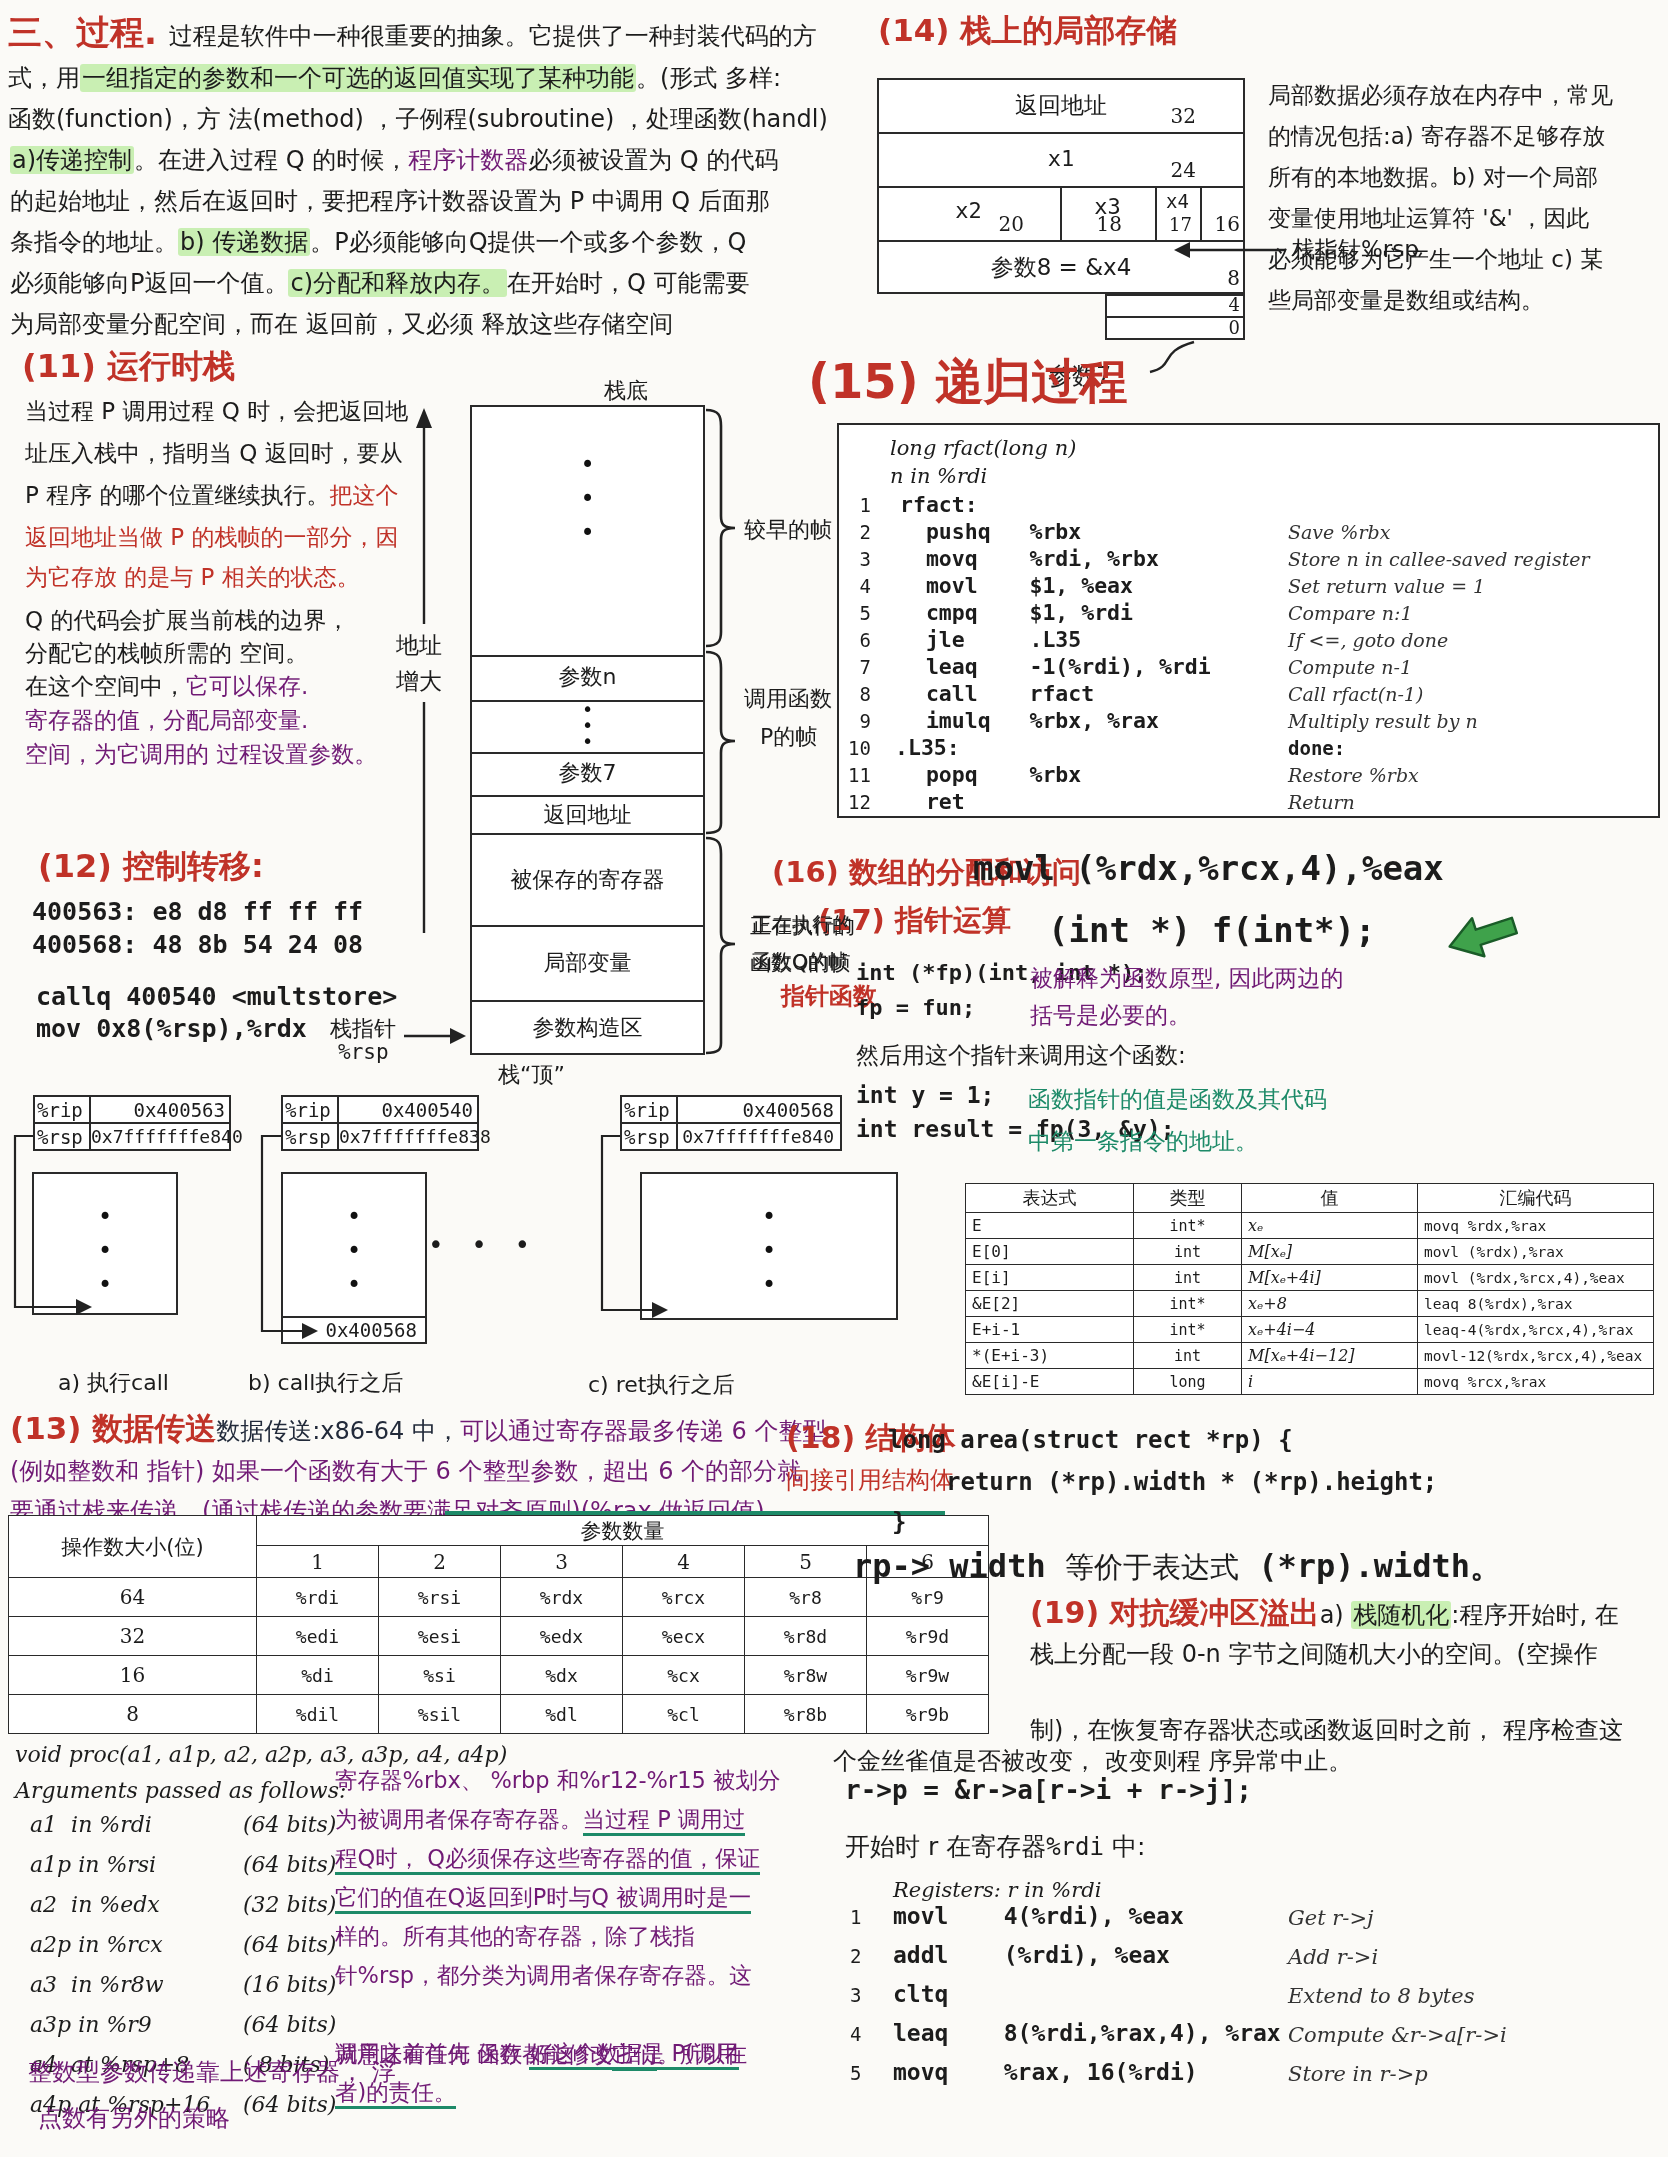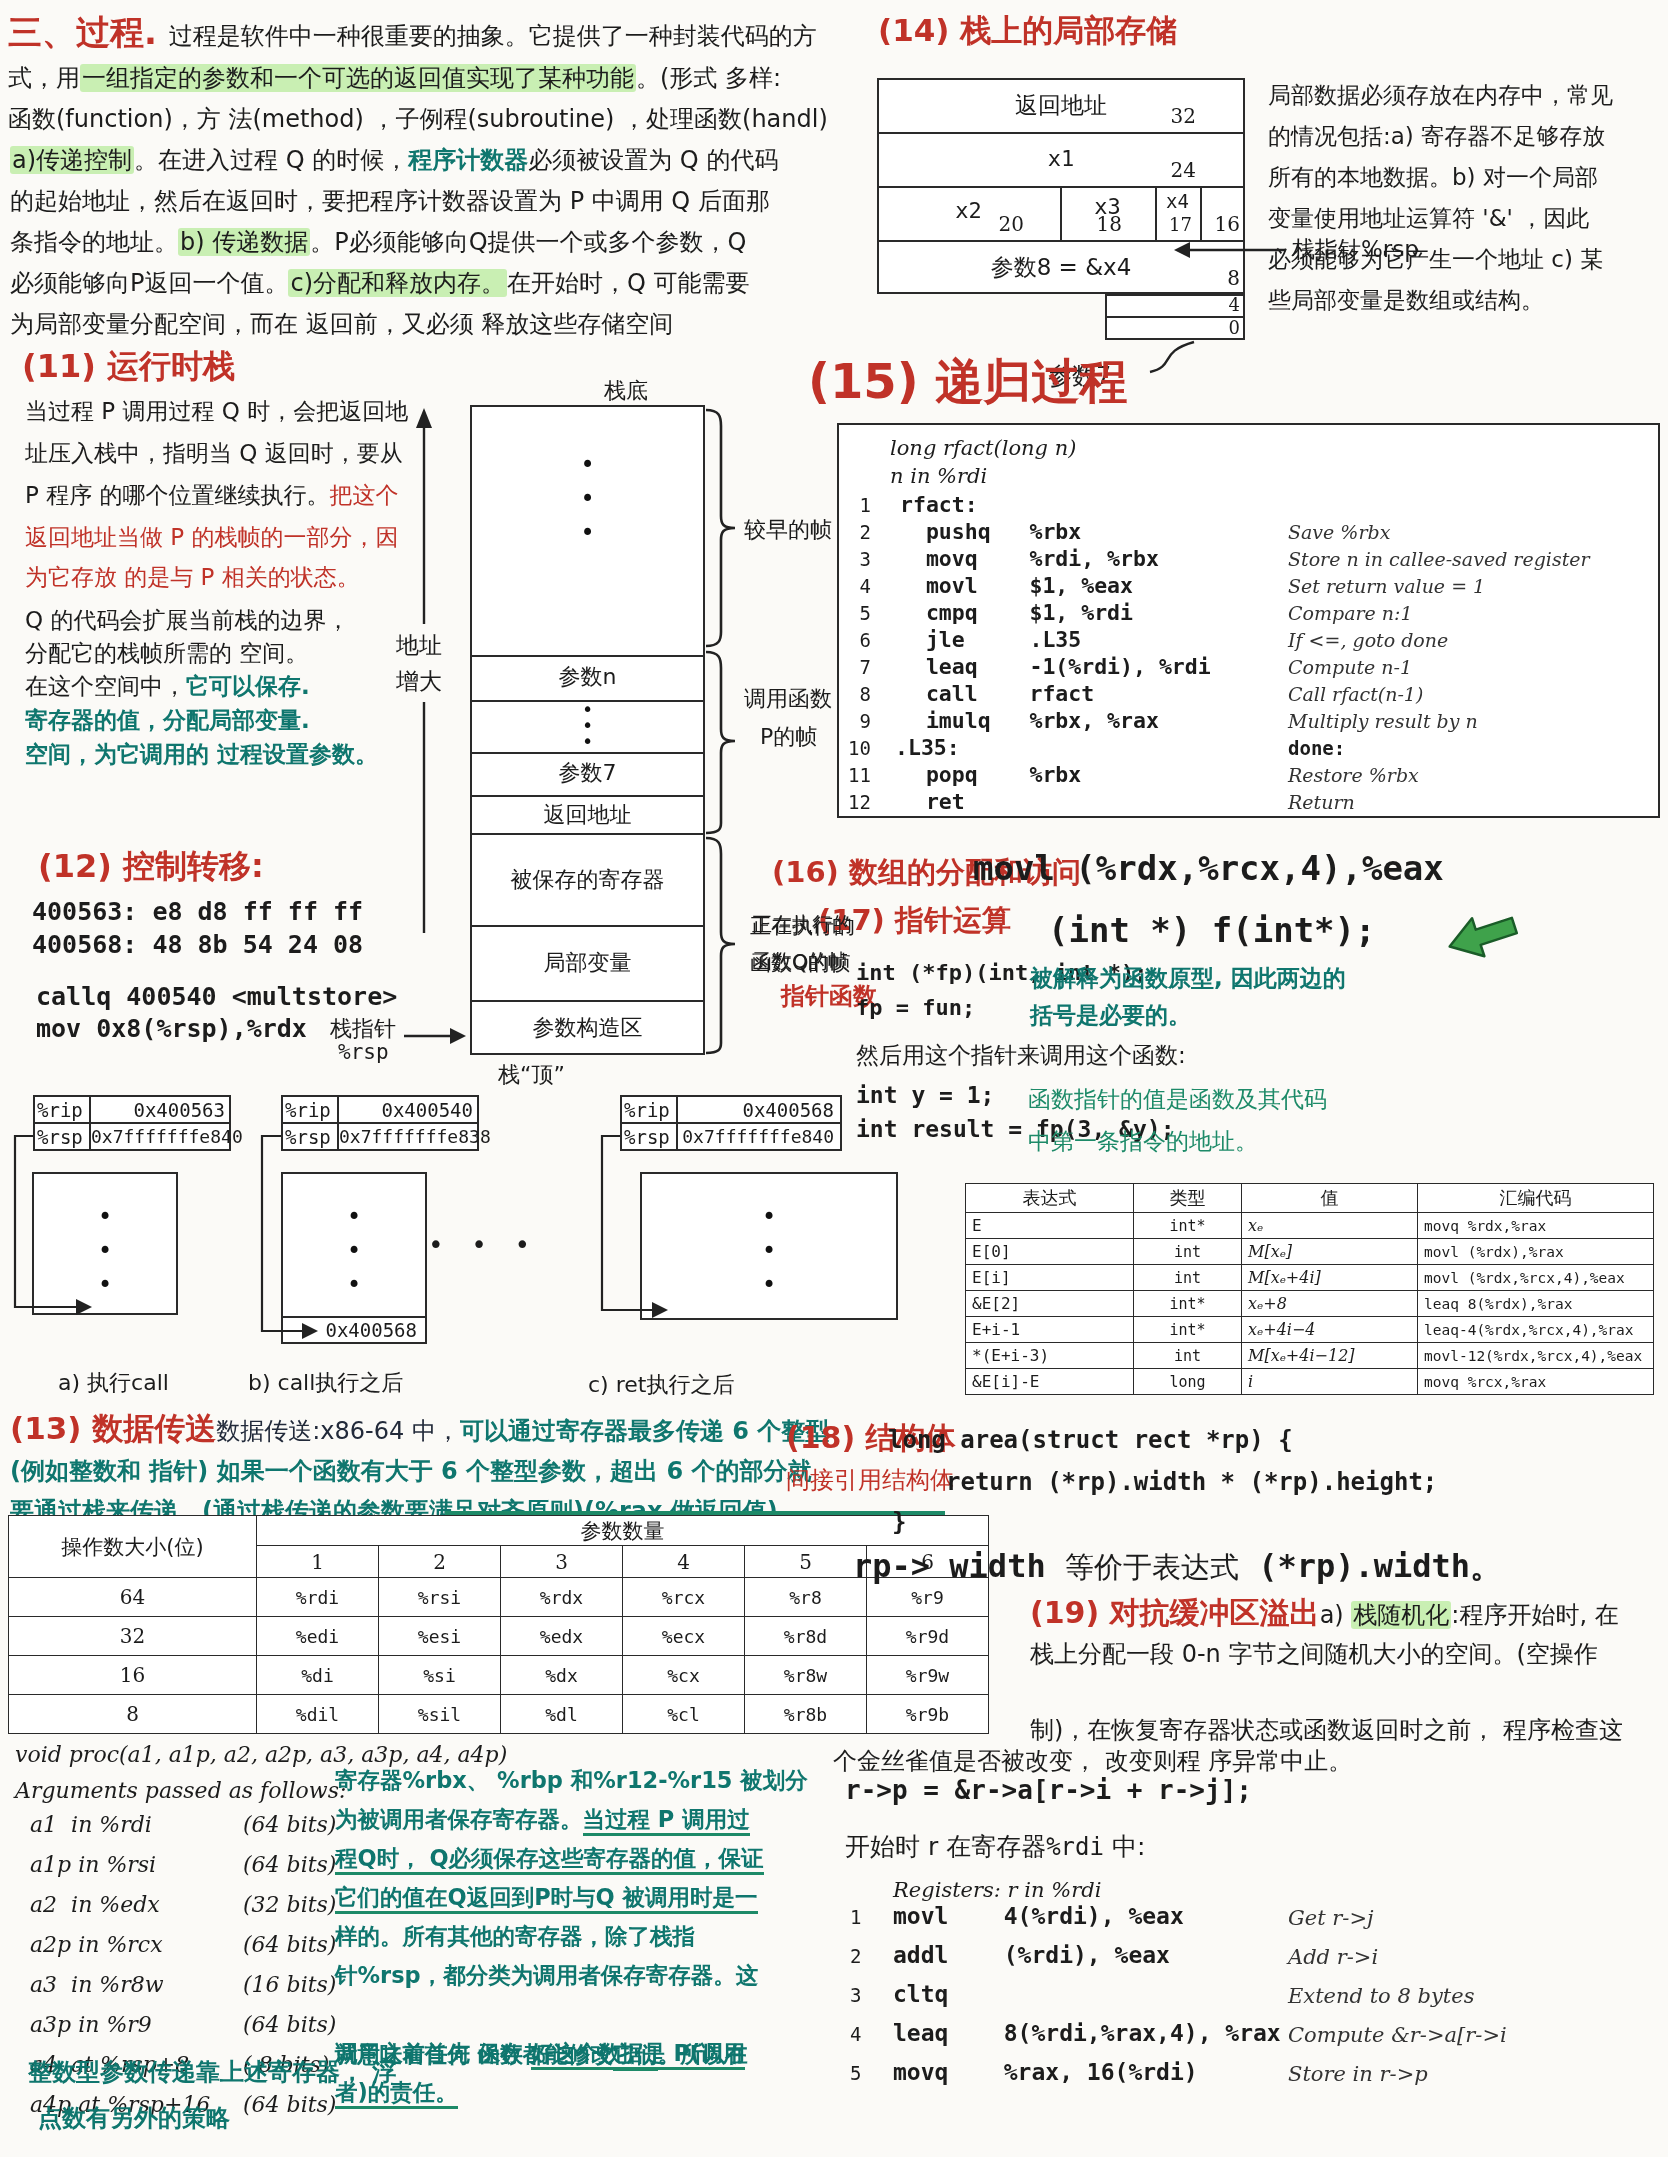--- a/index.html
+++ b/index.html
@@ -3,21 +3,21 @@
 <meta charset="utf-8">
 <style>
   html,body{margin:0;padding:0;background:#e8e6e0;}
   #canvas{position:relative;width:1668px;height:2157px;background:#fbfaf7;margin:0 auto;
           font-family:"DejaVu Sans",sans-serif;color:#1c1c1c;overflow:hidden;}
   .t{position:absolute;white-space:nowrap;}
   .cjk{font-family:"DejaVu Sans",sans-serif;}
   .mono{font-family:"DejaVu Sans Mono","Liberation Mono",monospace;}
   .si{font-family:"DejaVu Serif","Liberation Serif",serif;font-style:italic;}
   .red{color:#c03228;}
-  .blue{color:#0f766e;font-weight:bold;}
+  .blue{color:#701a75;}
   .teal{color:#1d8a68;}
   .hl{background:#c9efb3;border-radius:3px;padding:0 2px;}
   .u{border-bottom:3px solid #1d8a68;padding-bottom:1px;}
   .pre{white-space:pre;}
   .bx{position:absolute;border:2px solid #2a2a2a;box-sizing:border-box;background:#fff;}
   .cell-line{position:absolute;background:#2a2a2a;}
   .ctr{text-align:center;}
   .num{font-family:"DejaVu Serif","Liberation Serif",serif;font-size:20px;}
   .vdots{position:absolute;text-align:center;font-size:24px;line-height:34px;color:#111;}
   svg.layer{position:absolute;left:0;top:0;pointer-events:none;}

